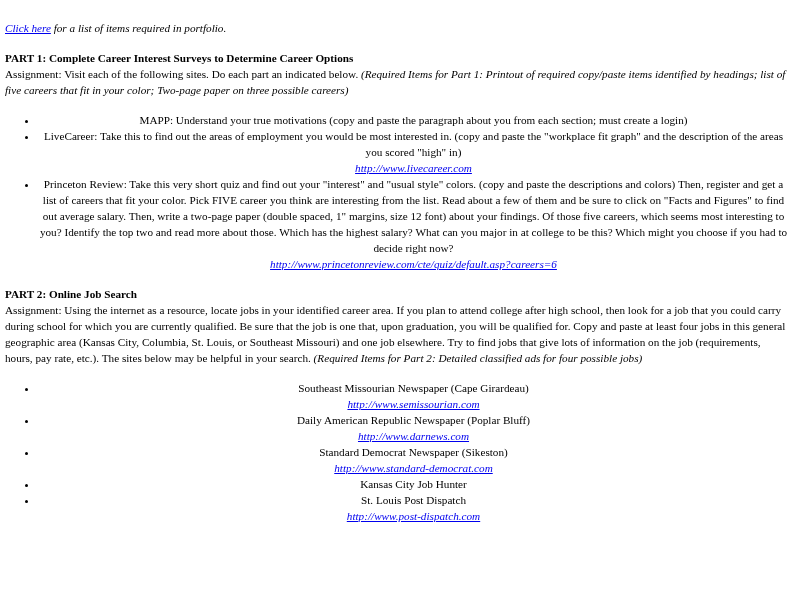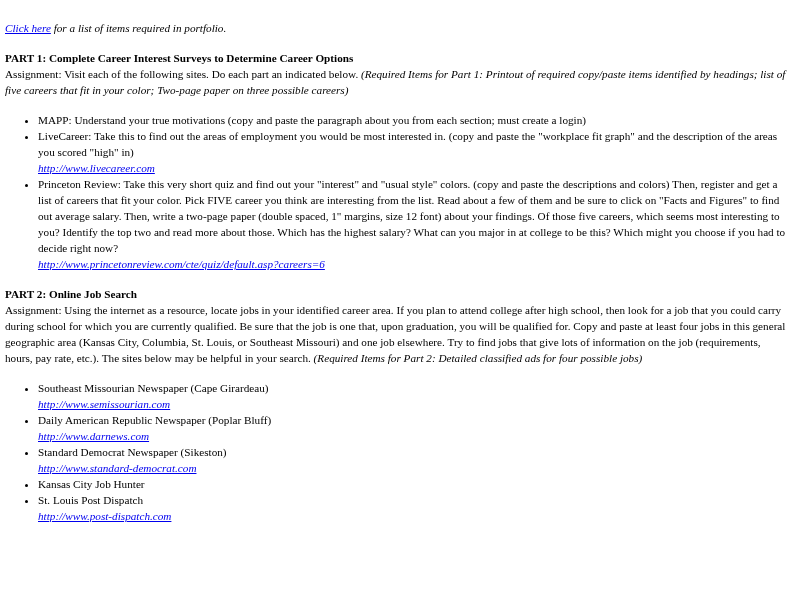--- a/index.html
+++ b/index.html
@@ -22,20 +22,21 @@
   }
   p { margin: 14px 0; }
   .intro-line { font-style: italic; }
   a { color: #0000EE; text-decoration: underline; cursor: pointer; font-style: italic; }
   .section-heading { font-weight: bold; margin-top: 23px; }
   .italic { font-style: italic; }
   ul {
     margin: 8px 0 10px 0;
     padding-left: 33px;
     list-style-type: disc;
+    text-align: center;
   }
   li { margin: 0; padding: 0; }
 </style>
 </head>
 <body>
 
 <div class="doc-title">
 </div>
 
 <p class="intro-line"><a>Click here</a><span> for a list of items required in portfolio.</span></p>

